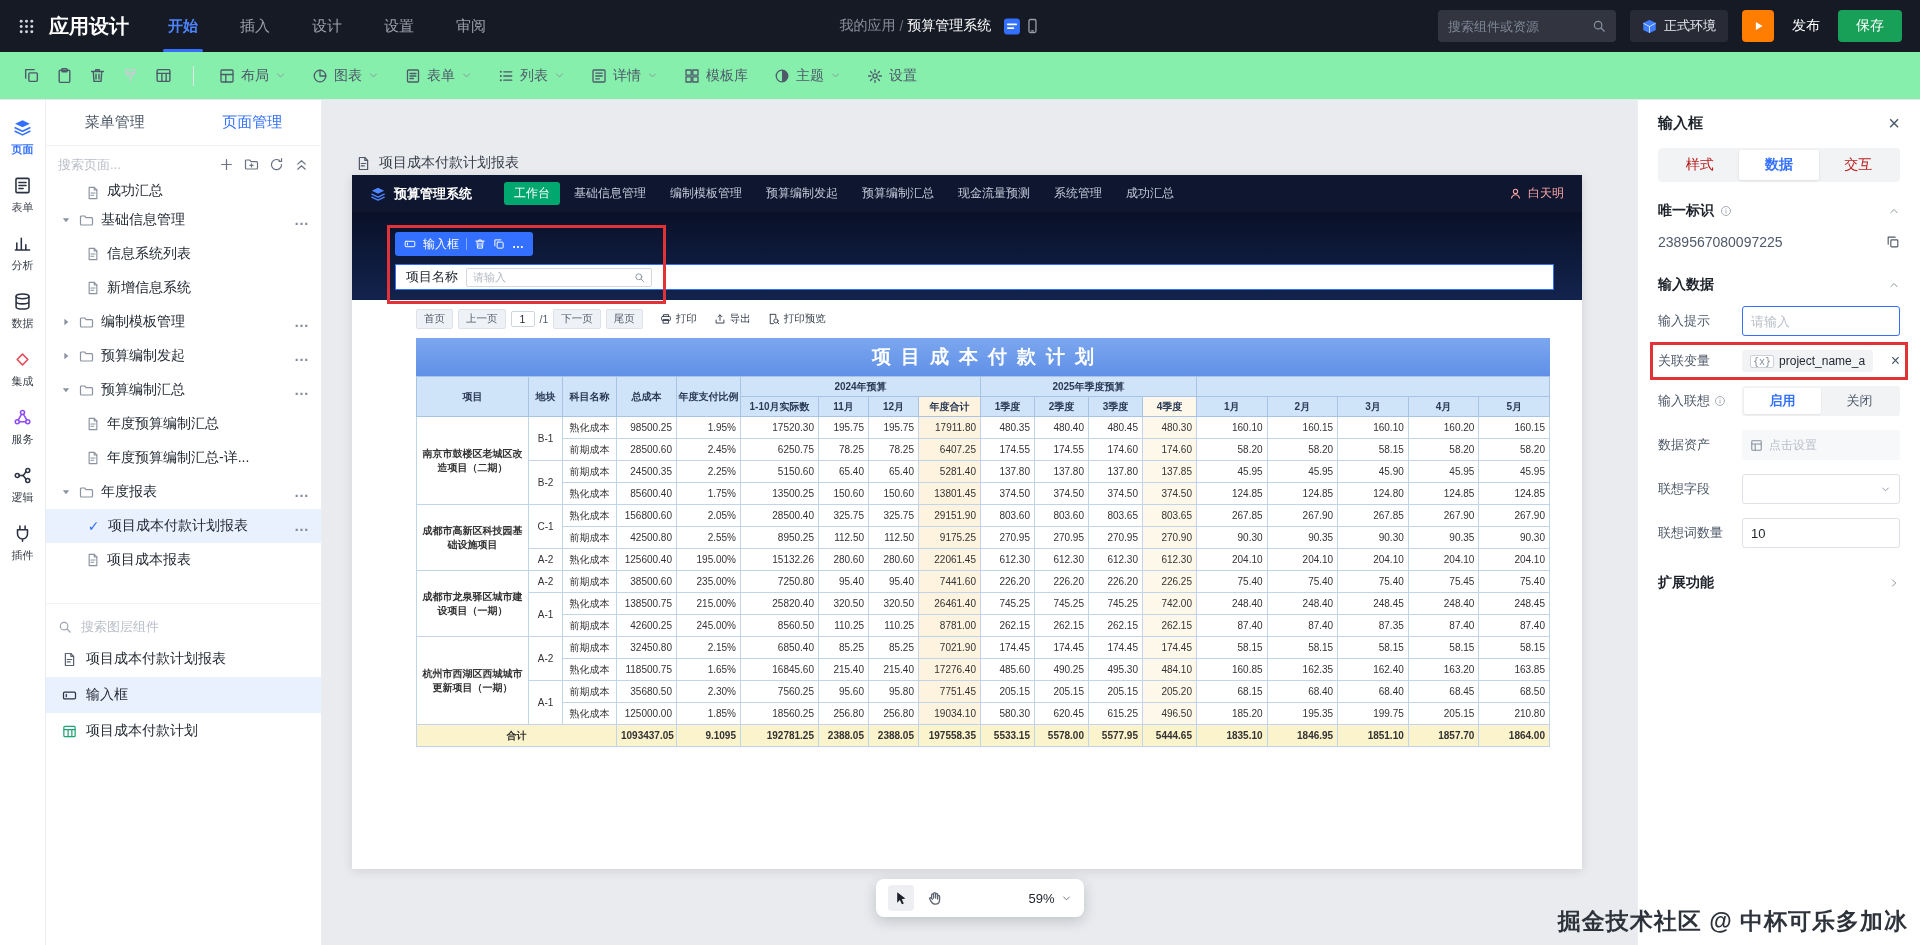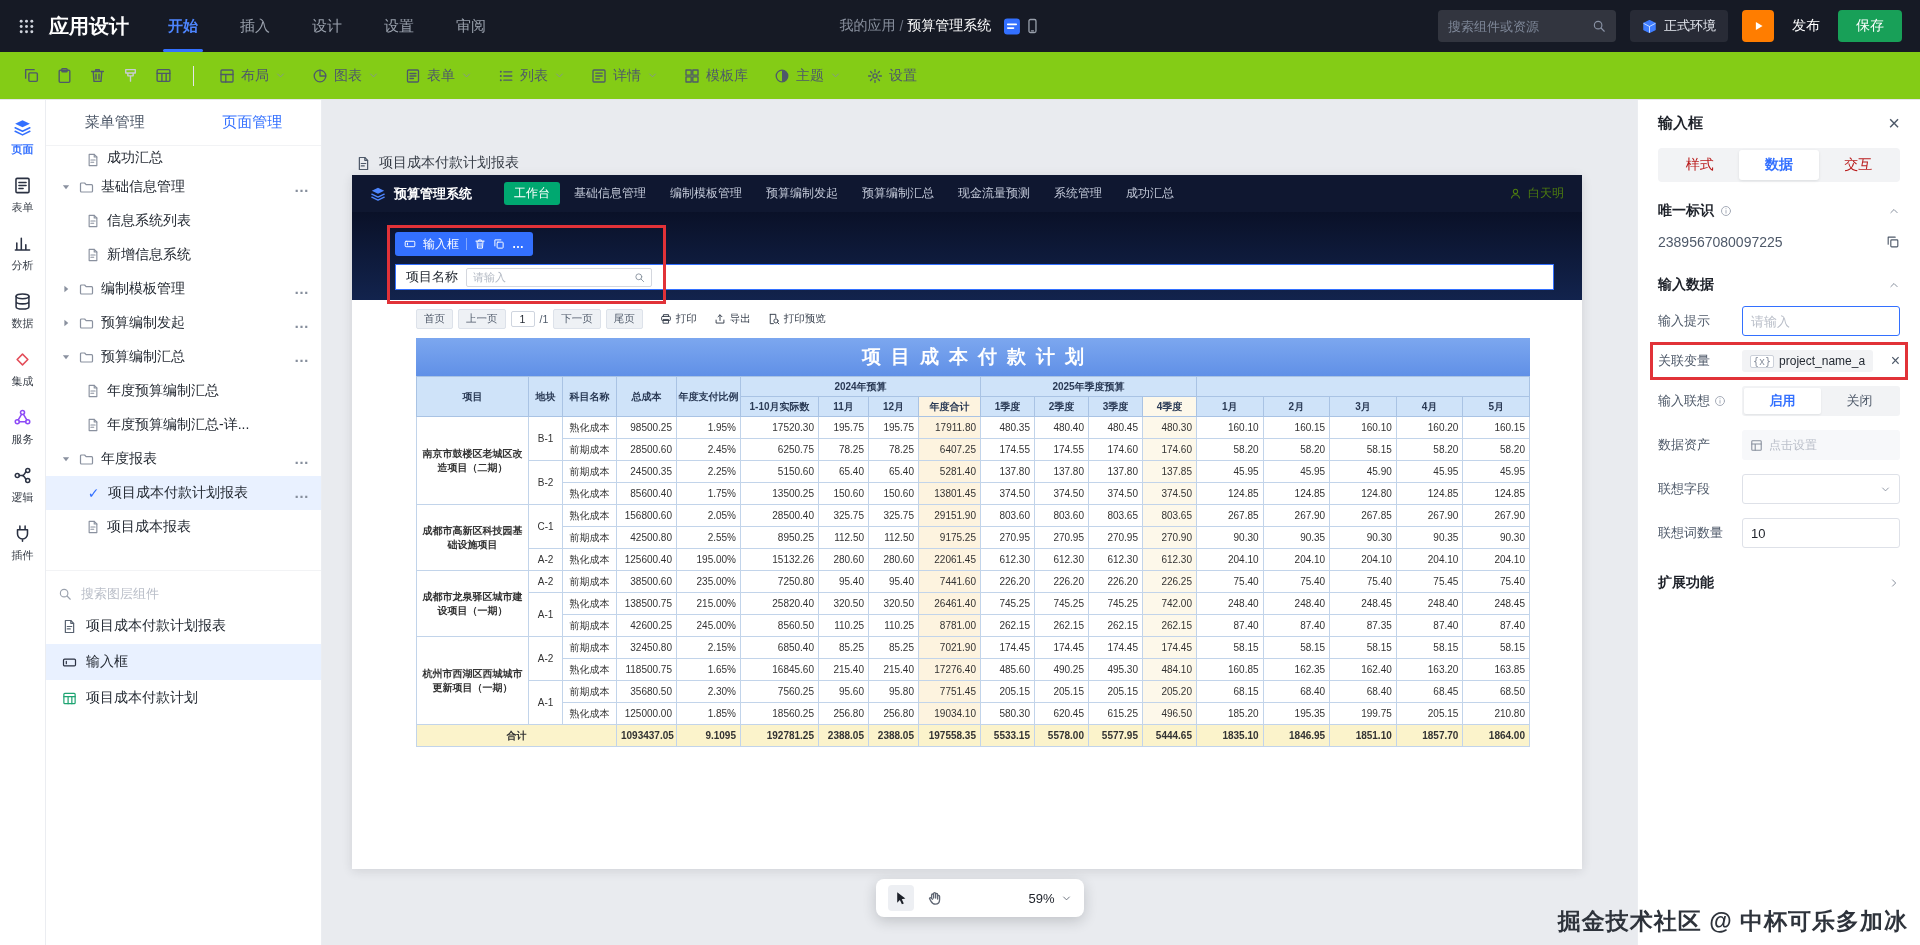--- a/index.html
+++ b/index.html
@@ -24,21 +24,21 @@
 .tb-right{margin-left:auto;display:flex;align-items:center;gap:14px}
 .tb-search{width:178px;height:32px;background:rgba(255,255,255,.12);border-radius:4px;display:flex;align-items:center;padding:0 10px;color:#8a93a5;gap:6px}
 .tb-search input{flex:1;background:none;border:none;outline:none;color:#cfd3dc;font-size:13px;min-width:0}
 .tb-search input::placeholder{color:#7e8798}
 .env-chip{height:32px;display:flex;align-items:center;gap:7px;padding:0 12px;background:rgba(255,255,255,.08);border-radius:4px;color:#e6e9f0;font-size:13px;cursor:pointer;white-space:nowrap}
 .play-btn{width:32px;height:32px;border:none;border-radius:4px;background:#ff7d00;color:#fff;display:flex;align-items:center;justify-content:center;cursor:pointer}
 .publish-btn{background:none;border:none;color:#fff;font-size:14px;cursor:pointer;padding:0 4px;white-space:nowrap}
 .save-btn{height:32px;padding:0 18px;background:#18a058;border:none;border-radius:4px;color:#fff;font-size:14px;cursor:pointer;white-space:nowrap}
 
 
-.toolbar{height:48px;background:#84cc16;border-bottom:1px solid #e5e6eb;display:flex;align-items:center;padding:0 16px;position:relative;z-index:5}
+.toolbar{height:48px;background:#86efac;border-bottom:1px solid #e5e6eb;display:flex;align-items:center;padding:0 16px;position:relative;z-index:5}
 #tool-icons{display:flex;align-items:center}
 .tool-btn{width:30px;height:30px;border-radius:3px;display:flex;align-items:center;justify-content:center;color:#4e5969;cursor:pointer;margin-right:3px}
 .tool-btn.disabled{color:#c9cdd4}
 .vsep{width:1px;height:20px;background:#e5e6eb;margin:0 12px}
 #tool-groups{display:flex;align-items:center}
 .tool-group{display:flex;align-items:center;gap:6px;padding:0 13px;height:48px;color:#4e5969;font-size:14px;cursor:pointer;white-space:nowrap}
 
 
 .main{display:flex;height:845px}
 .rail{width:46px;background:#fff;border-right:1px solid #ebedf1;display:flex;flex-direction:column;align-items:center;padding-top:8px}
@@ -71,31 +71,31 @@
 .canvas{flex:1;position:relative;background:#e9ebef;overflow:hidden}
 .page-chip{position:absolute;top:54px;left:34px;display:flex;align-items:center;gap:8px;font-size:14px;color:#363c46}
 .page-chip .ic{color:#4e5969}
 .preview{position:absolute;left:30px;top:75px;width:1230px;height:694px;background:#fff;box-shadow:0 2px 10px rgba(31,35,41,.12)}
 .pv-nav{height:37px;background:#0f1730;display:flex;align-items:center;padding:0 18px;overflow:hidden}
 .pv-brand{display:flex;align-items:center;gap:8px;color:#fff;font-size:13px;font-weight:700;white-space:nowrap}
 .pv-brand .ic{color:#4e86ff}
 .pv-nav-items{display:flex;align-items:center;gap:4px;margin-left:32px}
 .pv-nav-item{padding:3px 10px;font-size:12px;color:#c3c9d8;border-radius:3px;cursor:pointer;white-space:nowrap}
 .pv-nav-item.active{background:#00a870;color:#fff}
-.pv-user{margin-left:auto;display:flex;align-items:center;gap:6px;color:#4d7c0f;font-size:12px;white-space:nowrap}
+.pv-user{margin-left:auto;display:flex;align-items:center;gap:6px;color:#fca5a5;font-size:12px;white-space:nowrap}
 .pv-hero{height:88px;background:linear-gradient(180deg,#0a1128,#12234d);position:relative}
 .pv-comp-toolbar{position:absolute;left:43px;top:20px;height:24px;background:#3370ff;border-radius:3px;display:flex;align-items:center;gap:7px;padding:0 9px;color:#fff;font-size:12px;z-index:2}
 .pv-ct-sep{width:1px;height:12px;background:rgba(255,255,255,.4)}
 .pv-ct-more{font-weight:700;line-height:5px;cursor:pointer}
 .pv-input-strip{position:absolute;left:43px;right:28px;top:52px;height:26px;background:#fff;border:1px solid #3370ff;display:flex;align-items:center;gap:8px;padding:0 10px;z-index:2}
 .pv-field-label{font-size:13px;color:#242a33;white-space:nowrap}
 .pv-input-box{width:186px;height:19px;border:1px solid #d4d7de;border-radius:2px;display:flex;align-items:center;justify-content:space-between;padding:0 6px;color:#b4bac4;font-size:11px;cursor:text}
 .pv-input-box .ic{color:#86909c}
 .red-box{position:absolute;left:35px;top:13px;width:279px;height:79px;border:3px solid #e13238;z-index:4;pointer-events:none}
-.pv-report{padding:7px 52px 0 64px}
+.pv-report{padding:7px 32px 0 64px}
 .pv-pager{display:flex;align-items:center;gap:5px;font-size:10.5px;color:#4e5969;height:24px}
 .pg-chip{padding:2px 7px;background:#eef1f5;border:1px solid #dde2ea;border-radius:2px;cursor:pointer;white-space:nowrap}
 .pg-input{width:24px;text-align:center;border:1px solid #cfd5df;border-radius:2px;padding:1px 0;background:#fff;color:#242a33}
 .pg-action{display:flex;align-items:center;gap:4px;margin-left:12px;cursor:pointer;color:#3b4350;white-space:nowrap}
 .pv-banner{margin-top:7px;height:38px;background:linear-gradient(180deg,#7ca7ef,#6090e7);display:flex;align-items:center;justify-content:center;color:#fff;font-size:19px;font-weight:700;letter-spacing:10px;text-indent:10px}
 table.rpt{width:100%;border-collapse:collapse;table-layout:fixed}
 .rpt th{background:#cfe3f9;border:1px solid #a9c3e4;color:#2a3a55;font-size:10px;font-weight:700;padding:3px 1px;line-height:1.3}
 .rpt td{border:1px solid #c2d4ea;font-size:10px;color:#333;padding:1px 4px;height:22px;text-align:right;overflow:hidden}
 .rpt td.proj{text-align:center;padding:1px 3px;line-height:1.35;font-weight:600}
 .rpt td.blk,.rpt td.subj{text-align:center}
@@ -464,20 +464,46 @@
         </span>
         <span class="rail-label">插件</span>
       </div>
     </div>
 
   <div class="left-panel">
     <div class="lp-tabs" id="lp-tabs">
         <div class="lp-tab">菜单管理</div>
         <div class="lp-tab active">页面管理</div>
       </div>
+    <div class="lp-search">
+      <input placeholder="搜索页面..." style="">
+      <span id="lp-search-icons" style="display:flex;gap:10px;align-items:center">
+          <span class="ic" style="width:15px;height:15px;">
+            <svg viewBox="0 0 16 16">
+              <path d="M8 2.8v10.4M2.8 8h10.4"></path>
+            </svg>
+          </span>
+          <span class="ic" style="width:15px;height:15px;">
+            <svg viewBox="0 0 16 16">
+              <path d="M1.6 4.2c0-.55.45-1 1-1h3.4l1.6 1.8h5.8c.55 0 1 .45 1 1v5.8c0 .55-.45 1-1 1H2.6c-.55 0-1-.45-1-1z"></path>
+              <path d="M8 7.4v3.2M6.4 9h3.2"></path>
+            </svg>
+          </span>
+          <span class="ic" style="width:15px;height:15px;">
+            <svg viewBox="0 0 16 16">
+              <path d="M13.4 8A5.4 5.4 0 1 1 11 3.6M13.4 1.8v2.8h-2.8"></path>
+            </svg>
+          </span>
+          <span class="ic" style="width:15px;height:15px;">
+            <svg viewBox="0 0 16 16">
+              <path d="M4 13l4-3.6 4 3.6M4 7.6L8 4l4 3.6"></path>
+            </svg>
+          </span>
+        </span>
+    </div>
     <div class="lp-tree" id="lp-tree">
         <div class="tree-row child partial">
           <span class="ic" style="width:14px;height:14px;">
             <svg viewBox="0 0 16 16">
               <path d="M3.6 1.6h5.8l3 3v9.8H3.6z"></path>
               <path d="M9.4 1.6v3h3M5.6 8h4.8M5.6 10.6h3.2"></path>
             </svg>
           </span>
           <span class="tree-label">成功汇总</span>
         </div>

